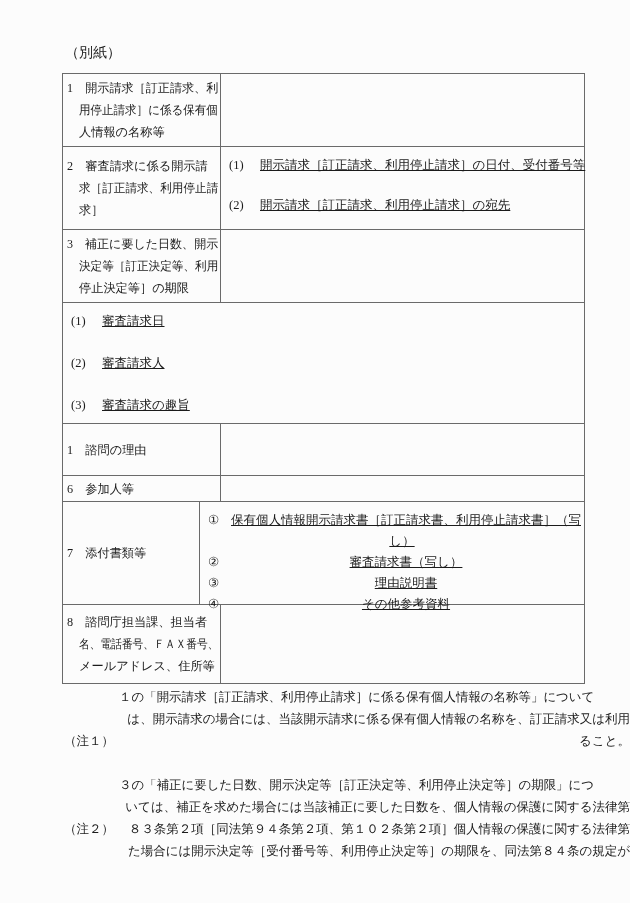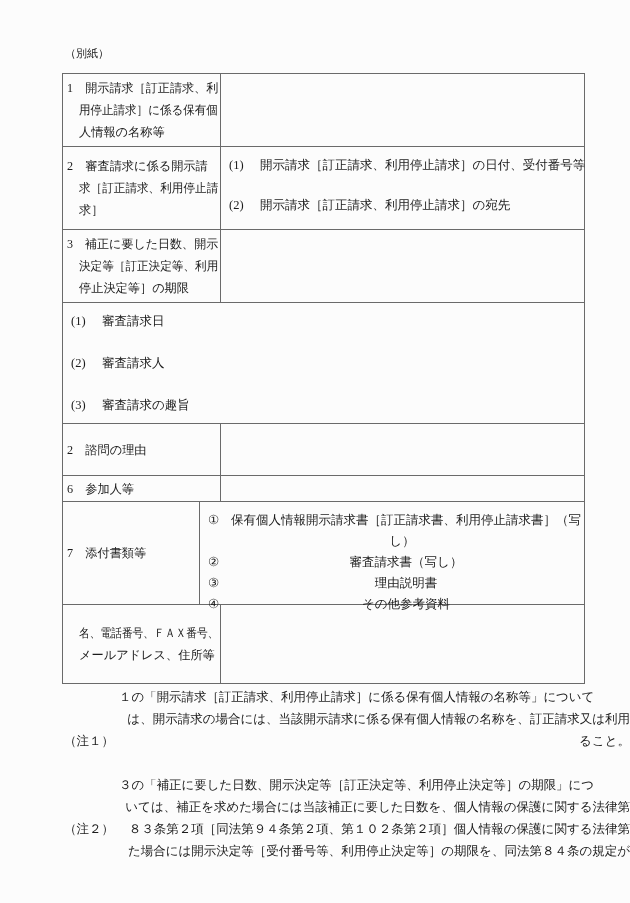--- a/index.html
+++ b/index.html
@@ -6,21 +6,21 @@
   .page{
     position:relative;
     width:630px;height:903px;
     background:#fcfcfc;
     color:#1b1b1b;
     font-family:"Liberation Serif","DejaVu Serif",serif;
     overflow:hidden;
   }
   .side-label{
     position:absolute;left:65px;top:44px;
-    font-size:11px;line-height:18px;white-space:nowrap;
+    font-size:14px;line-height:18px;white-space:nowrap;
   }
   .doc-table{
     position:absolute;left:62px;top:73px;width:521px;
     border:1px solid #6a6a6a;
     box-sizing:content-box;
   }
   .trow{display:flex;box-sizing:border-box;}
   .trow + .trow{border-top:1px solid #6a6a6a;}
   .cl{
     width:158px;box-sizing:border-box;
@@ -34,21 +34,21 @@
   .cr{
     flex:1;box-sizing:border-box;
     padding:8px 3px 0 8px;
     font-size:12.5px;
   }
   .item{position:relative;}
   .item .ilabel{position:absolute;left:0;top:0;line-height:21px;}
   .item .itext{display:block;}
   .item.paren .itext{margin-left:31px;}
   .item.circle .itext{margin-left:15px;text-align:center;}
-  .iline{white-space:nowrap;line-height:21px;}
+  .iline{white-space:nowrap;line-height:21px;text-decoration:underline;}
   .item.circle .iline.first{text-indent:8px;}
   .gap19{margin-top:19px;}
   .gap21{margin-top:21px;}
   .note{
     position:absolute;left:0;width:630px;
     font-size:12.5px;line-height:22px;
   }
   .nlabel{position:absolute;left:64px;top:0;white-space:nowrap;margin-top:44px;}
   .nline{white-space:nowrap;}
   .nline.n0{margin-left:119px;margin-right:36px;}
@@ -122,21 +122,21 @@
           <span class="ilabel">(3)</span>
           <span class="itext">
               <span class="iline first fit" style="display:block">審査請求の趣旨</span>
             </span>
         </div>
       </div>
     </div>
 
     <div class="trow" style="height:52px">
       <div class="cl">
-        <div class="lline first fit">2　諮問の理由</div>
+        <div class="lline first fit">1　諮問の理由</div>
       </div>
       <div class="cr"></div>
     </div>
 
     <div class="trow" style="height:26px">
       <div class="cl">
         <div class="lline first fit">6　参加人等</div>
       </div>
       <div class="cr"></div>
     </div>
@@ -169,20 +169,21 @@
           <span class="ilabel">④</span>
           <span class="itext">
               <span class="iline first fit" style="display:block">その他参考資料</span>
             </span>
         </div>
       </div>
     </div>
 
     <div class="trow" style="height:79px">
       <div class="cl">
+        <div class="lline first fit">8　諮問庁担当課、担当者</div>
         <div class="lline fit" style="transform-origin: left center; transform: scaleX(0.879747);">名、電話番号、ＦＡＸ番号、</div>
         <div class="lline fit">メールアドレス、住所等</div>
       </div>
       <div class="cr"></div>
     </div>
 
   </div>
 
   <div class="note" style="top:686px">
     <span class="nlabel">（注１）</span>

